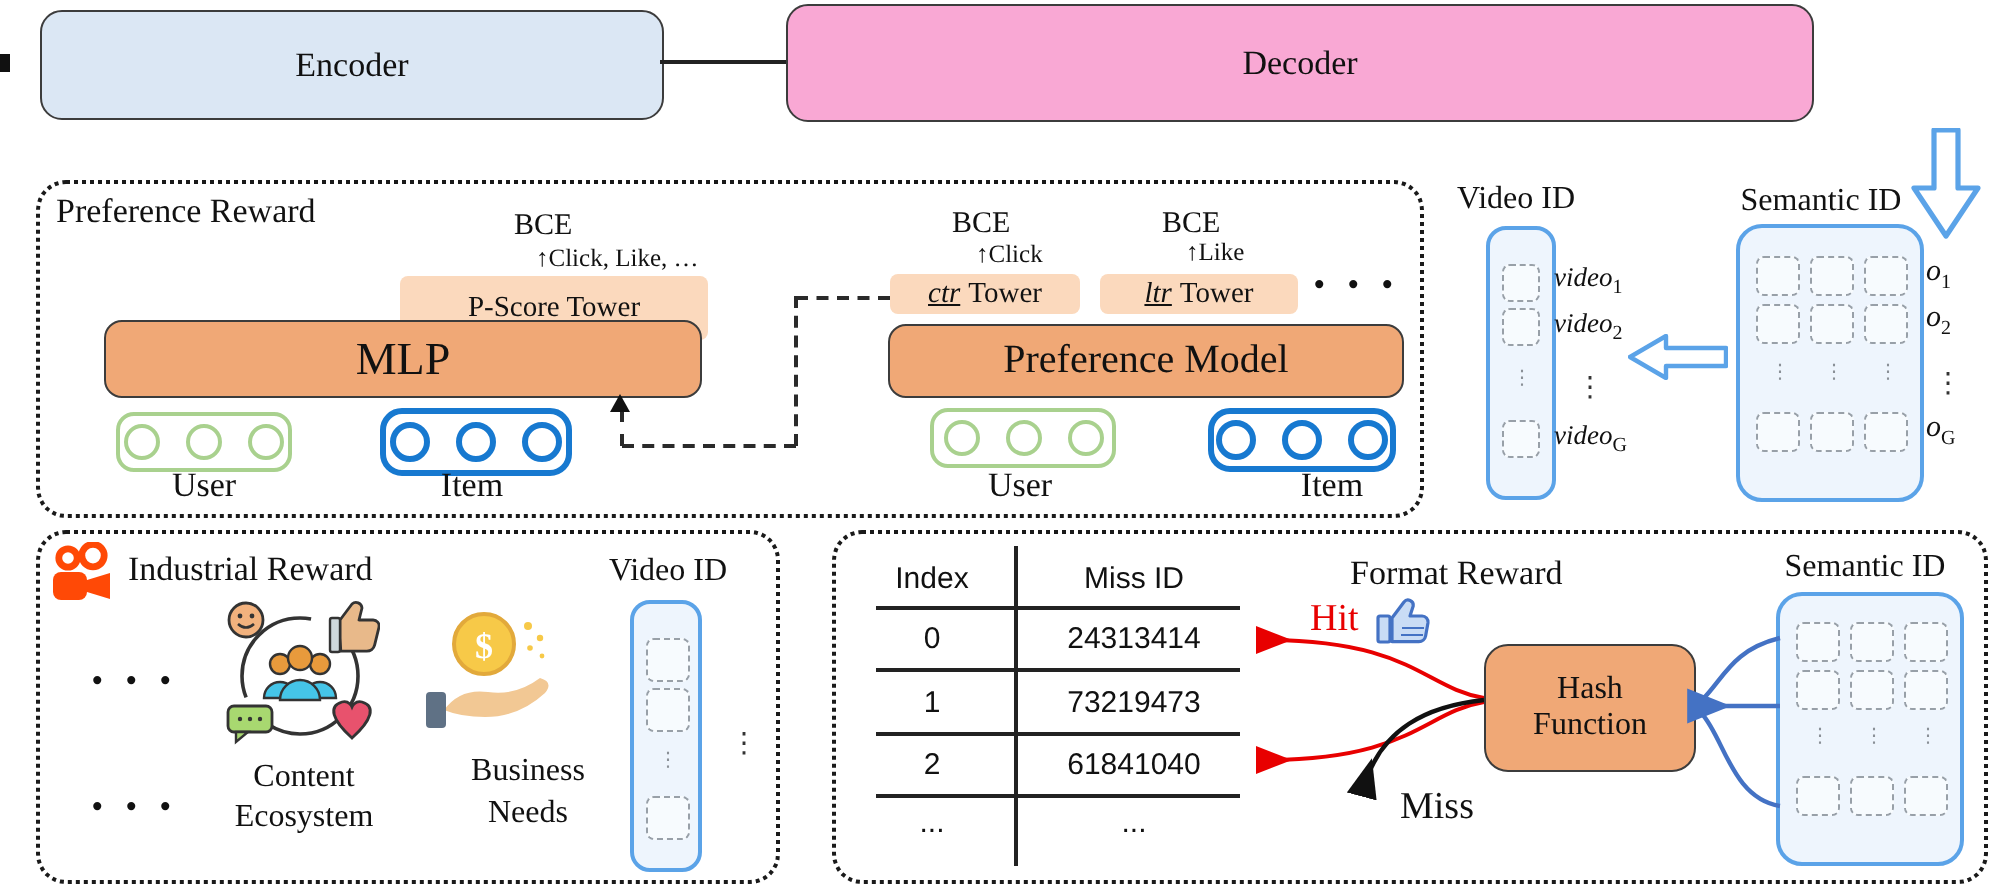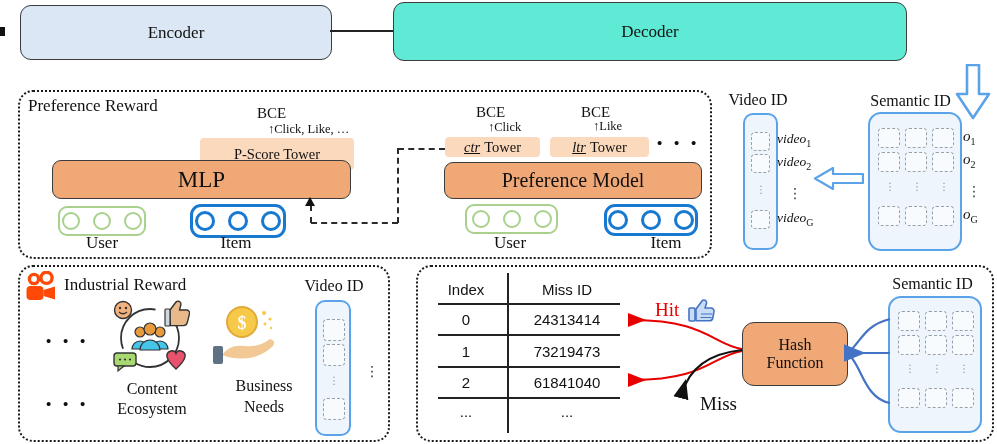--- a/index.html
+++ b/index.html
@@ -2,21 +2,21 @@
 <html><head>
 <meta charset="utf-8">
 <style>
   html,body{margin:0;padding:0;background:#fff;}
   .canvas{position:relative;width:997px;height:444px;background:#ffffff;
           font-family:"Liberation Serif",serif;color:#111;overflow:hidden;}
   .abs{position:absolute;}
   .ctr{display:flex;align-items:center;justify-content:center;}
   .bigblock{border:1.6px solid #3c3c3c;border-radius:11px;font-size:17px;}
   .encoder{background:#dbe7f4;}
-  .decoder{background:#5eead4;}
+  .decoder{background:#f9a8d4;}
   .hline{background:#222;}
   .dotted{border:2.2px dotted #1a1a1a;border-radius:15px;}
   .ptitle{font-size:17px;}
   .orange{background:#f0a876;border:1.5px solid #3c3c3c;border-radius:9px;}
   .peach{background:#fbd9bd;border-radius:4px;font-size:14.5px;}
   .peach i{margin-right:4px;text-decoration:underline;}
   .bce{font-size:15px;}
   .subarrow{font-size:12.5px;}
   .embed{border-radius:9px;display:flex;align-items:center;justify-content:center;gap:13px;background:#fff;}
   .embed.green{border:2px solid #a9d18e;}
@@ -244,20 +244,21 @@
     <div class="abs sans tcell" style="left:96px;top:14px;width:106px;">Miss ID</div>
     <div class="abs sans tcell" style="left:10px;top:44px;width:76px;">0</div>
     <div class="abs sans tcell" style="left:96px;top:44px;width:106px;">24313414</div>
     <div class="abs sans tcell" style="left:10px;top:76px;width:76px;">1</div>
     <div class="abs sans tcell" style="left:96px;top:76px;width:106px;">73219473</div>
     <div class="abs sans tcell" style="left:10px;top:107px;width:76px;">2</div>
     <div class="abs sans tcell" style="left:96px;top:107px;width:106px;">61841040</div>
     <div class="abs sans tcell" style="left:10px;top:136px;width:76px;">...</div>
     <div class="abs sans tcell" style="left:96px;top:136px;width:106px;">...</div>
 
+    <div class="abs ptitle" style="left:257px;top:10px;">Format Reward</div>
 
     <div class="abs hit" style="left:237px;top:32px;">Hit</div>
     <svg class="abs" style="left:270px;top:30px;" width="28" height="28" viewBox="0 0 28 28">
       <rect x="1" y="11" width="6" height="13" rx="1" fill="#c9dcf5" stroke="#4472c4" stroke-width="1.6"></rect>
       <path d="M8,12 l6,-8 a2.6,2.6 0 0 1 4.6,2 l-1.6,5 h6 a3,3 0 0 1 3,3.4 l-1.2,6.6 a3.4,3.4 0 0 1 -3.4,2.8 h-13.4 z" fill="#c9dcf5" stroke="#4472c4" stroke-width="1.6" stroke-linejoin="round"></path>
       <path d="M13,17 h11 M12.5,20.5 h11" stroke="#4472c4" stroke-width="1.1"></path>
     </svg>
 
     <svg class="abs" style="left:200px;top:25px;" width="140" height="145" viewBox="0 0 140 145">
       <defs>

